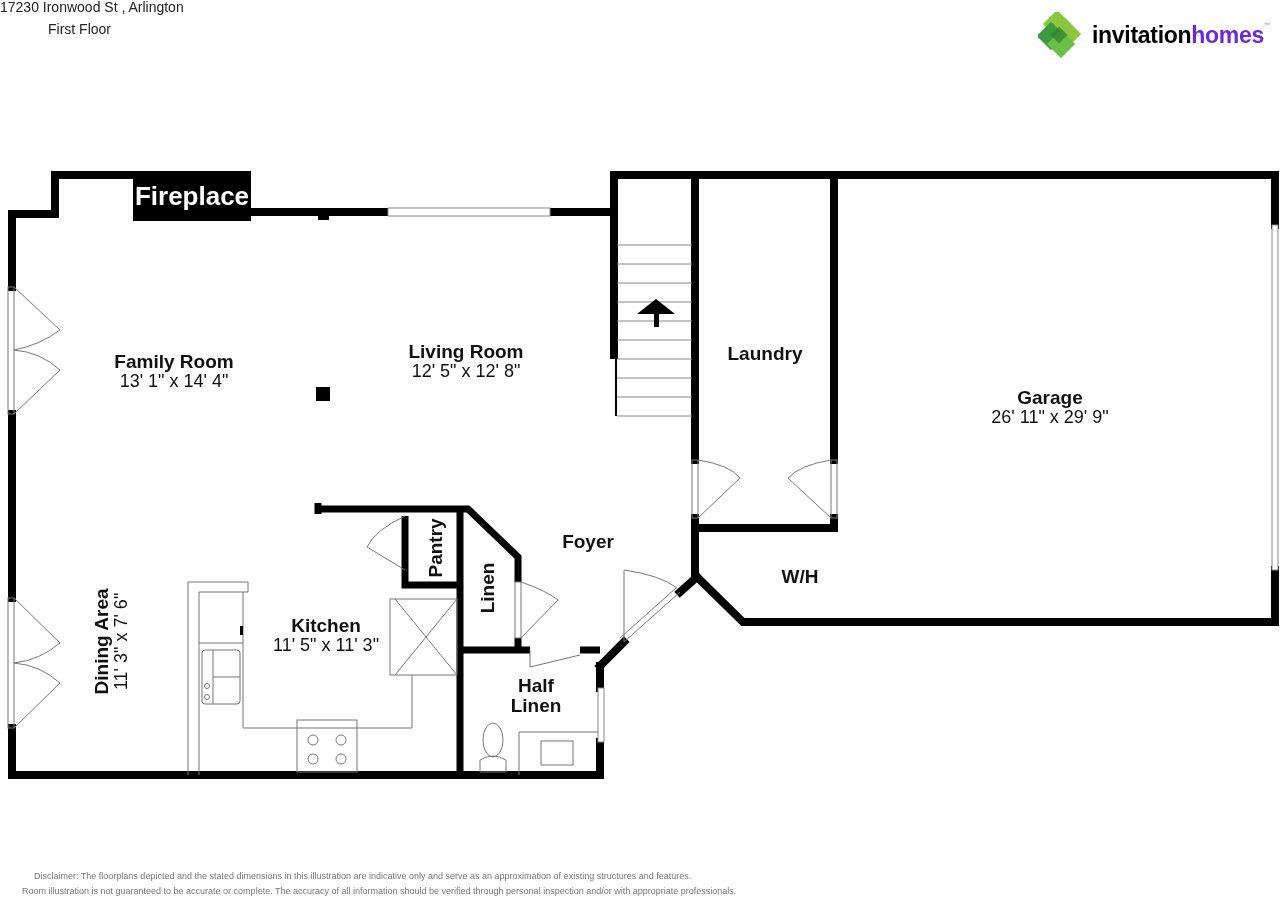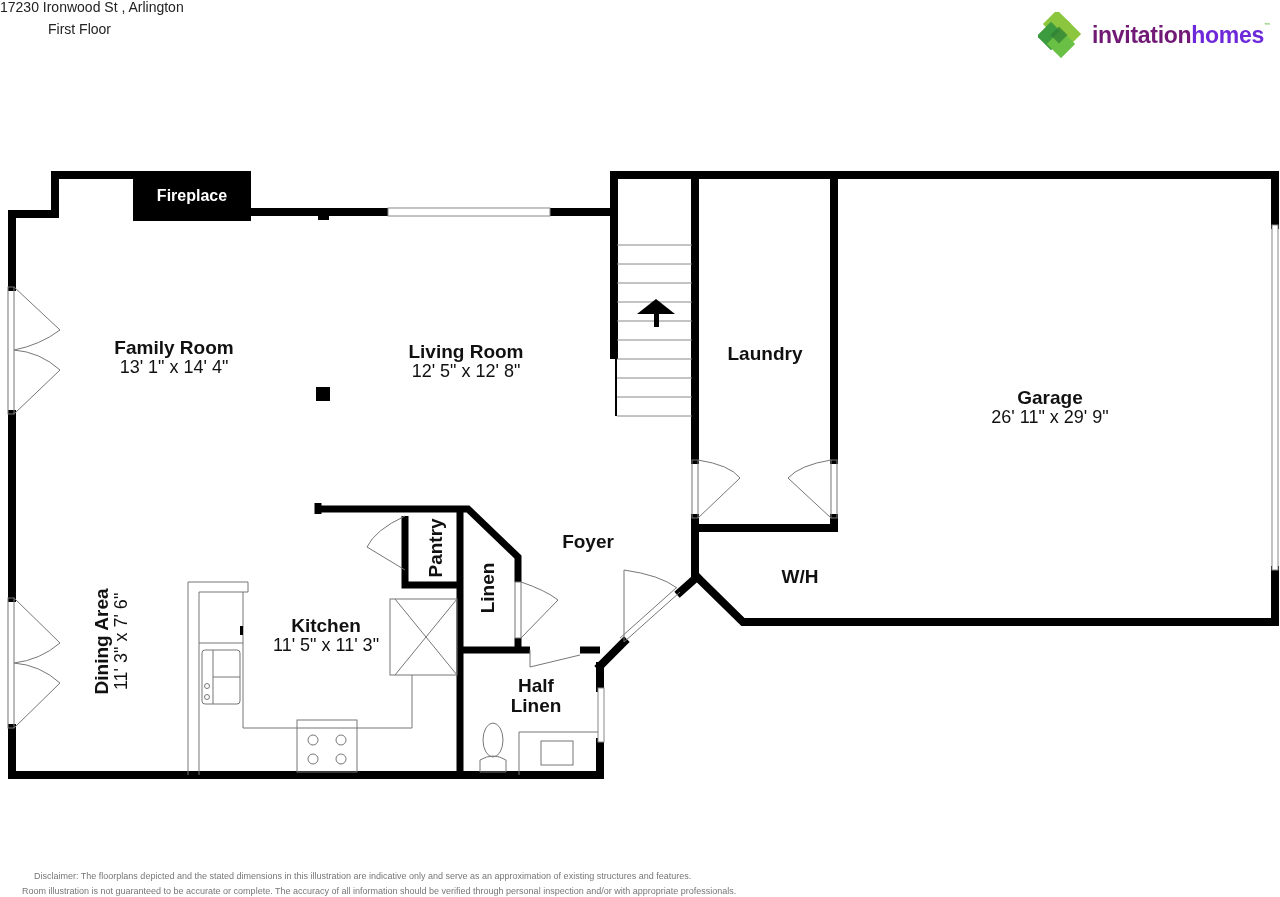--- a/index.html
+++ b/index.html
@@ -3,30 +3,30 @@
 <meta charset="utf-8">
 <style>
   html, body { margin:0; padding:0; background:#ffffff; }
   body { width:1280px; height:897px; position:relative; overflow:hidden;
          font-family:"Liberation Sans", sans-serif; color:#111; }
   .hdr { position:absolute; left:0; font-size:14px; color:#222; line-height:1; }
   #addr { top:0px; }
   #floor { top:22px;padding-left:48px; }
   .logo { position:absolute; left:1038px; top:12px; height:46px; display:flex; align-items:center; }
   .logo-text { font-size:23px; font-weight:bold; margin-left:8px; letter-spacing:-0.3px; }
-  .logo-a { color:#701a75; }
+  .logo-a { color:#000000; }
   .logo-b { color:#6d28d9; }
   .logo-tm { font-size:6px; color:#6abf45; vertical-align:top; }
   svg.plan { position:absolute; left:0; top:0; }
   .lbl { position:absolute; text-align:center; white-space:nowrap; line-height:1.05; }
   .rn { font-weight:bold; font-size:19px; display:block; }
   .rd { font-size:18px; display:block; }
   .vert { transform:rotate(-90deg); transform-origin:center center; }
   .fp { position:absolute; left:133px; top:171px; width:118px; height:50px; color:#fff;
-        font-weight:bold; font-size:16px; display:flex; align-items:center; justify-content:center; }
+        font-weight:bold; font-size:26px; display:flex; align-items:center; justify-content:center; }
   .disc { position:absolute; left:22px; font-size:9px; color:#777; }
 </style>
 </head>
 <body>
 
 <div class="hdr" id="addr">17230 Ironwood St , Arlington</div>
 <div class="hdr" id="floor">First Floor</div>
 
 <div class="logo">
   <svg width="46" height="46" viewBox="0 0 46 46">
@@ -158,21 +158,21 @@
   <g fill="none" stroke="#777" stroke-width="1">
     <ellipse cx="493" cy="740" rx="10" ry="17"></ellipse>
     <path d="M480,760 Q493,752 506,760 L506,772 L480,772 Z"></path>
     <polyline points="519,775 519,732 598,732"></polyline>
     <rect x="541" y="741" width="32" height="24"></rect>
   </g>
 </svg>
 
 <div class="fp">Fireplace</div>
 
-<div class="lbl" style="left:94px;top:338px;width:160px;">
+<div class="lbl" style="left:94px;top:352px;width:160px;">
   <span class="rn">Family Room</span>
   <span class="rd">13' 1" x 14' 4"</span>
 </div>
 
 <div class="lbl" style="left:386px;top:342px;width:160px;">
   <span class="rn">Living Room</span>
   <span class="rd">12' 5" x 12' 8"</span>
 </div>
 
 <div class="lbl" style="left:710px;top:344px;width:110px;">

